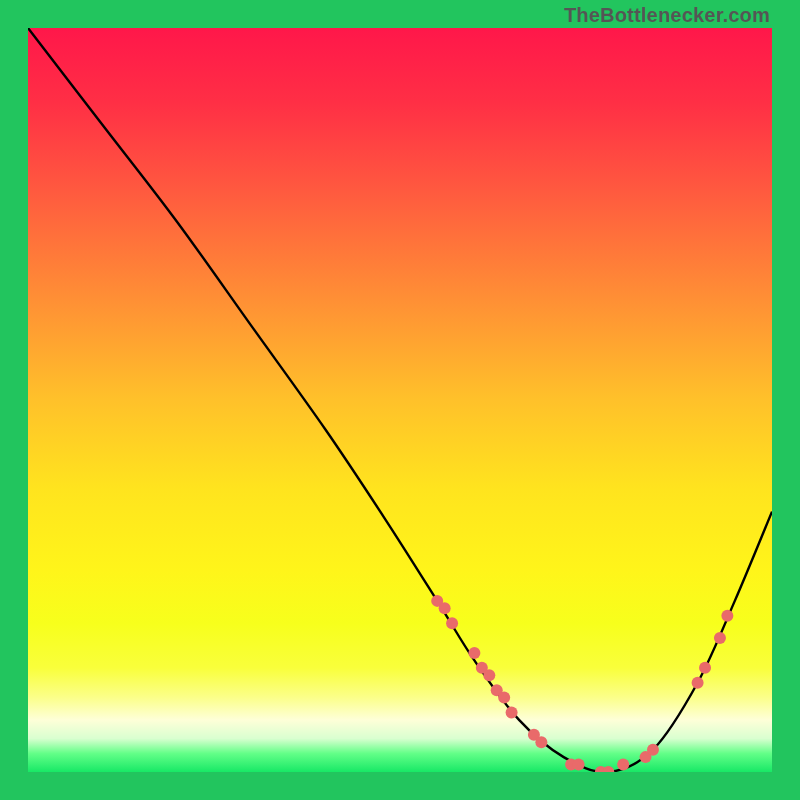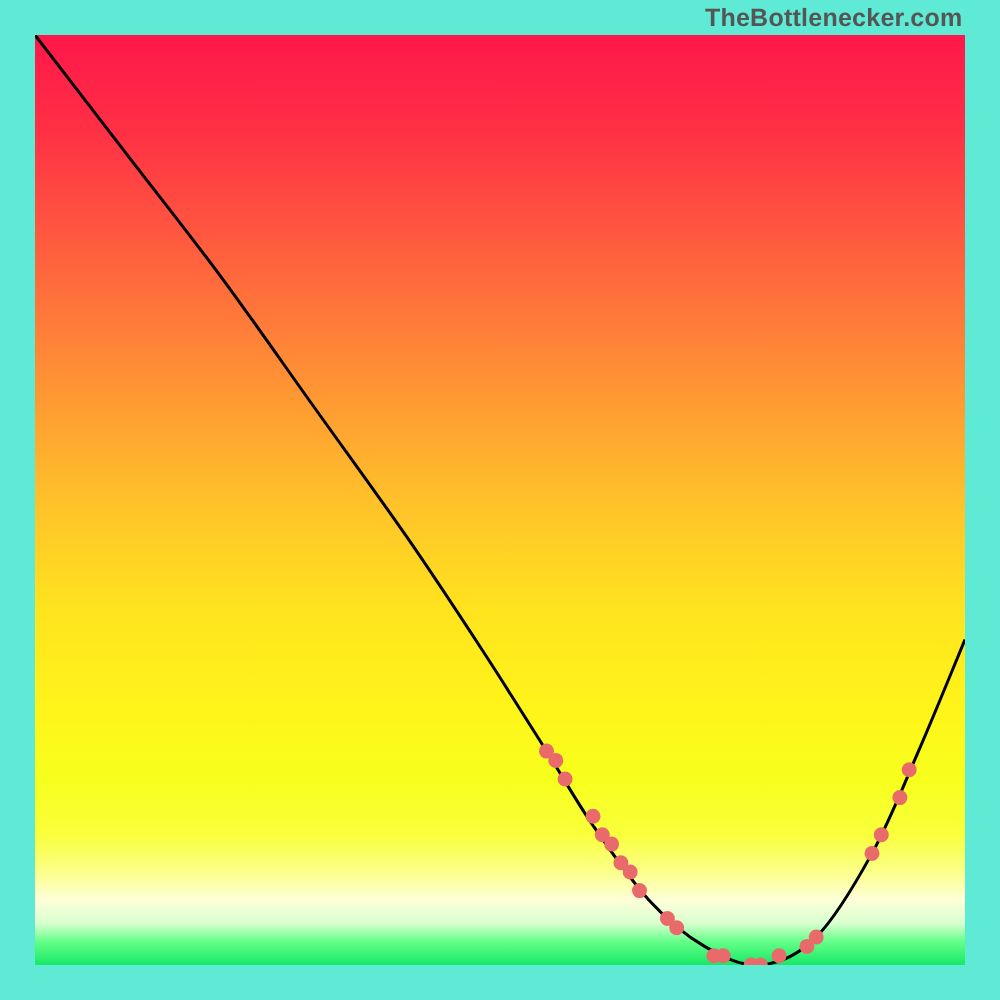--- a/index.html
+++ b/index.html
@@ -8,21 +8,21 @@
     width: 800px;
     height: 800px;
     background: #000;
     overflow: hidden;
     font-family: Arial, Helvetica, sans-serif;
   }
   #stage {
     position: relative;
     width: 800px;
     height: 800px;
-    background: #5eead4;
+    background: #22c55e;
   }
   #plot-area {
     position: absolute;
     left: 28px;
     top: 28px;
     width: 744px;
     height: 744px;
   }
   #gradient {
     position: absolute;

